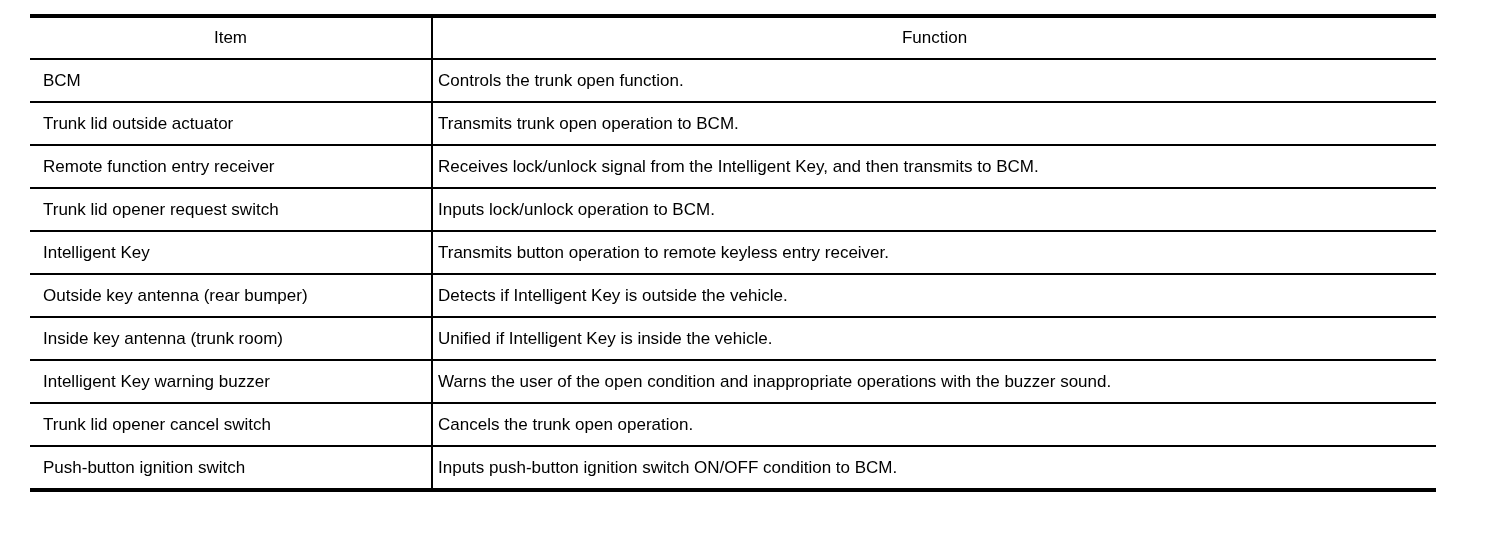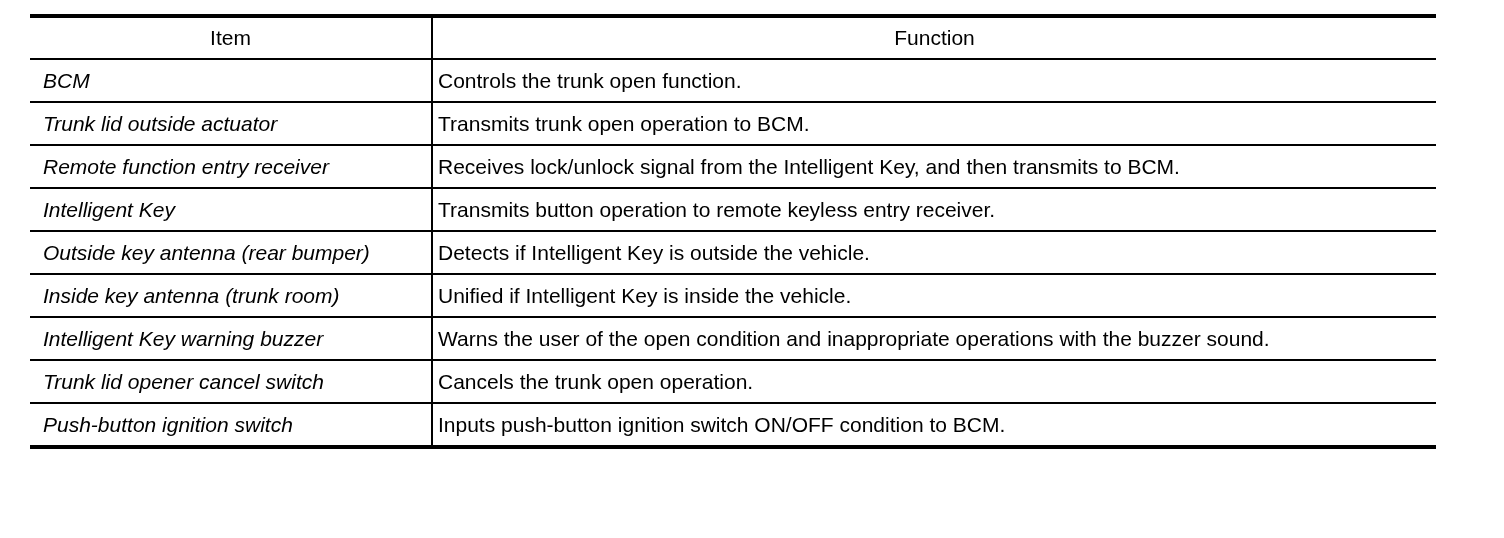--- a/index.html
+++ b/index.html
@@ -21,21 +21,21 @@
     width: 1406px;
     border-collapse: collapse;
     table-layout: fixed;
     border-top: 4px solid #000000;
     border-bottom: 4px solid #000000;
   }
   .doc-table col.item-col { width: 402px; }
   .doc-table col.function-col { width: 1004px; }
   .doc-table th,
   .doc-table td {
-    font-size: 21px;
+    font-size: 17px;
     font-weight: normal;
     color: #000000;
     padding: 0;
     vertical-align: middle;
     overflow: hidden;
     white-space: nowrap;
   }
   .doc-table thead th {
     height: 40px;
     text-align: center;
@@ -46,21 +46,21 @@
     text-align: left;
     border-bottom: 2px solid #000000;
   }
   .doc-table tbody tr:last-child td {
     border-bottom: none;
   }
   .doc-table th:first-child,
   .doc-table td:first-child {
     border-right: 2px solid #000000;
   }
-  .doc-table tbody td.item-cell { padding-left: 13px; font-style: italic; }
+  .doc-table tbody td.item-cell { padding-left: 13px; }
   .doc-table tbody td.function-cell { padding-left: 5px; }
 </style>
 </head>
 <body>
 
 <table class="doc-table">
   <colgroup>
     <col class="item-col">
     <col class="function-col">
   </colgroup>
@@ -77,20 +77,24 @@
     </tr>
     <tr>
       <td class="item-cell">Trunk lid outside actuator</td>
       <td class="function-cell">Transmits trunk open operation to BCM.</td>
     </tr>
     <tr>
       <td class="item-cell">Remote function entry receiver</td>
       <td class="function-cell">Receives lock/unlock signal from the Intelligent Key, and then transmits to BCM.</td>
     </tr>
     <tr>
+      <td class="item-cell">Trunk lid opener request switch</td>
+      <td class="function-cell">Inputs lock/unlock operation to BCM.</td>
+    </tr>
+    <tr>
       <td class="item-cell">Intelligent Key</td>
       <td class="function-cell">Transmits button operation to remote keyless entry receiver.</td>
     </tr>
     <tr>
       <td class="item-cell">Outside key antenna (rear bumper)</td>
       <td class="function-cell">Detects if Intelligent Key is outside the vehicle.</td>
     </tr>
     <tr>
       <td class="item-cell">Inside key antenna (trunk room)</td>
       <td class="function-cell">Unified if Intelligent Key is inside the vehicle.</td>

